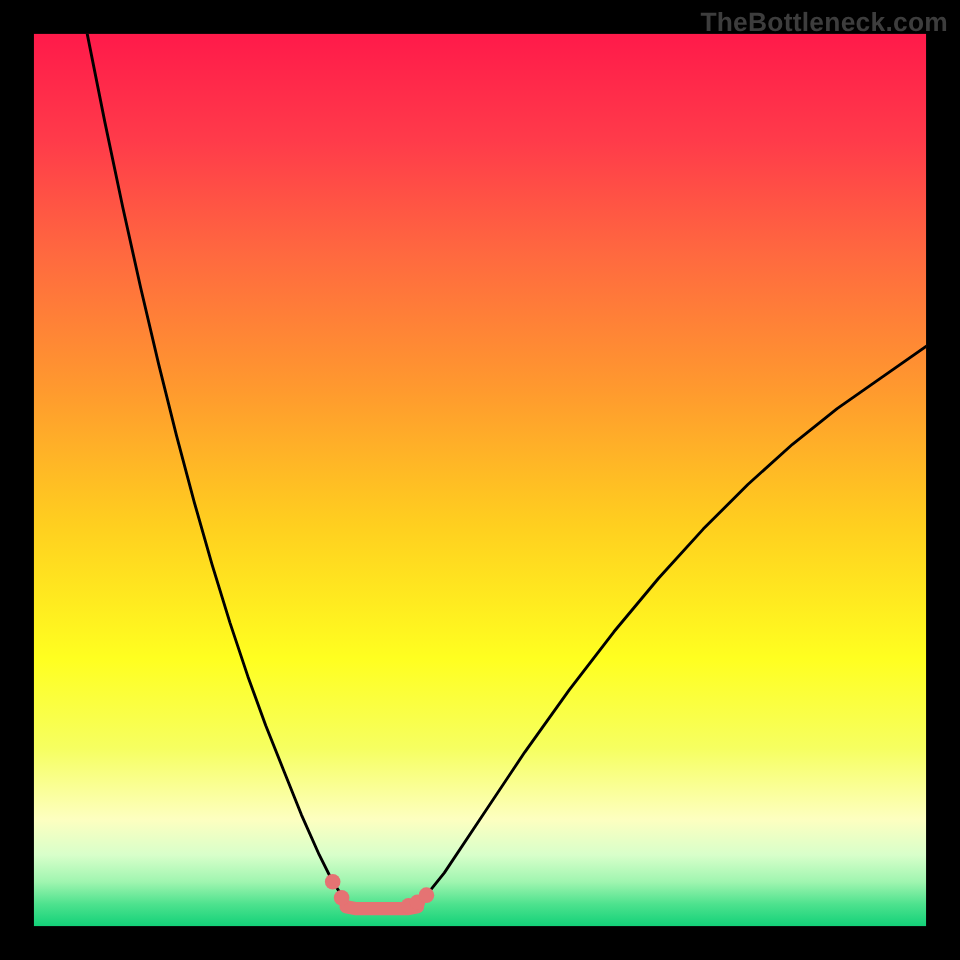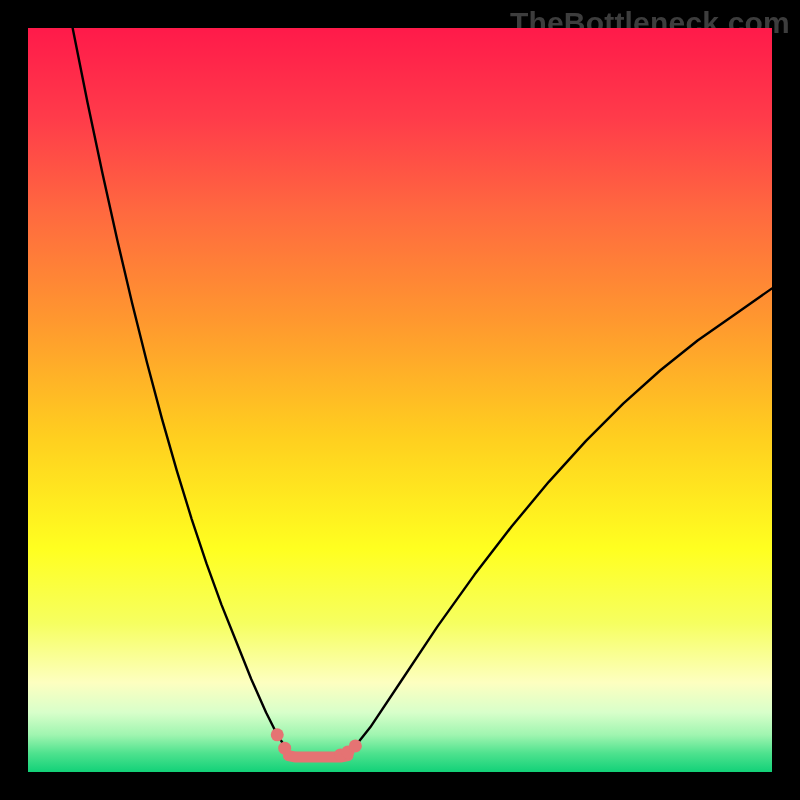--- a/index.html
+++ b/index.html
@@ -30,21 +30,21 @@
   .plot svg {
     display: block;
     width: 100%;
     height: 100%;
   }
   .watermark {
     position: absolute;
     top: 6px;
     right: 10px;
     color: #3d3d3d;
-    font-size: 30px;
+    font-size: 22px;
     font-weight: 600;
     letter-spacing: 0.2px;
     user-select: none;
   }
 </style>
 </head>
 <body>
 
 <div class="frame">
   <div class="watermark">TheBottleneck.com</div>

